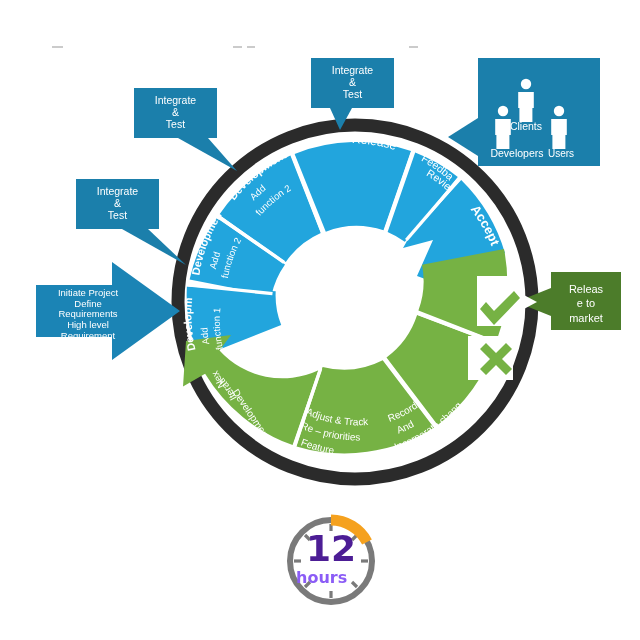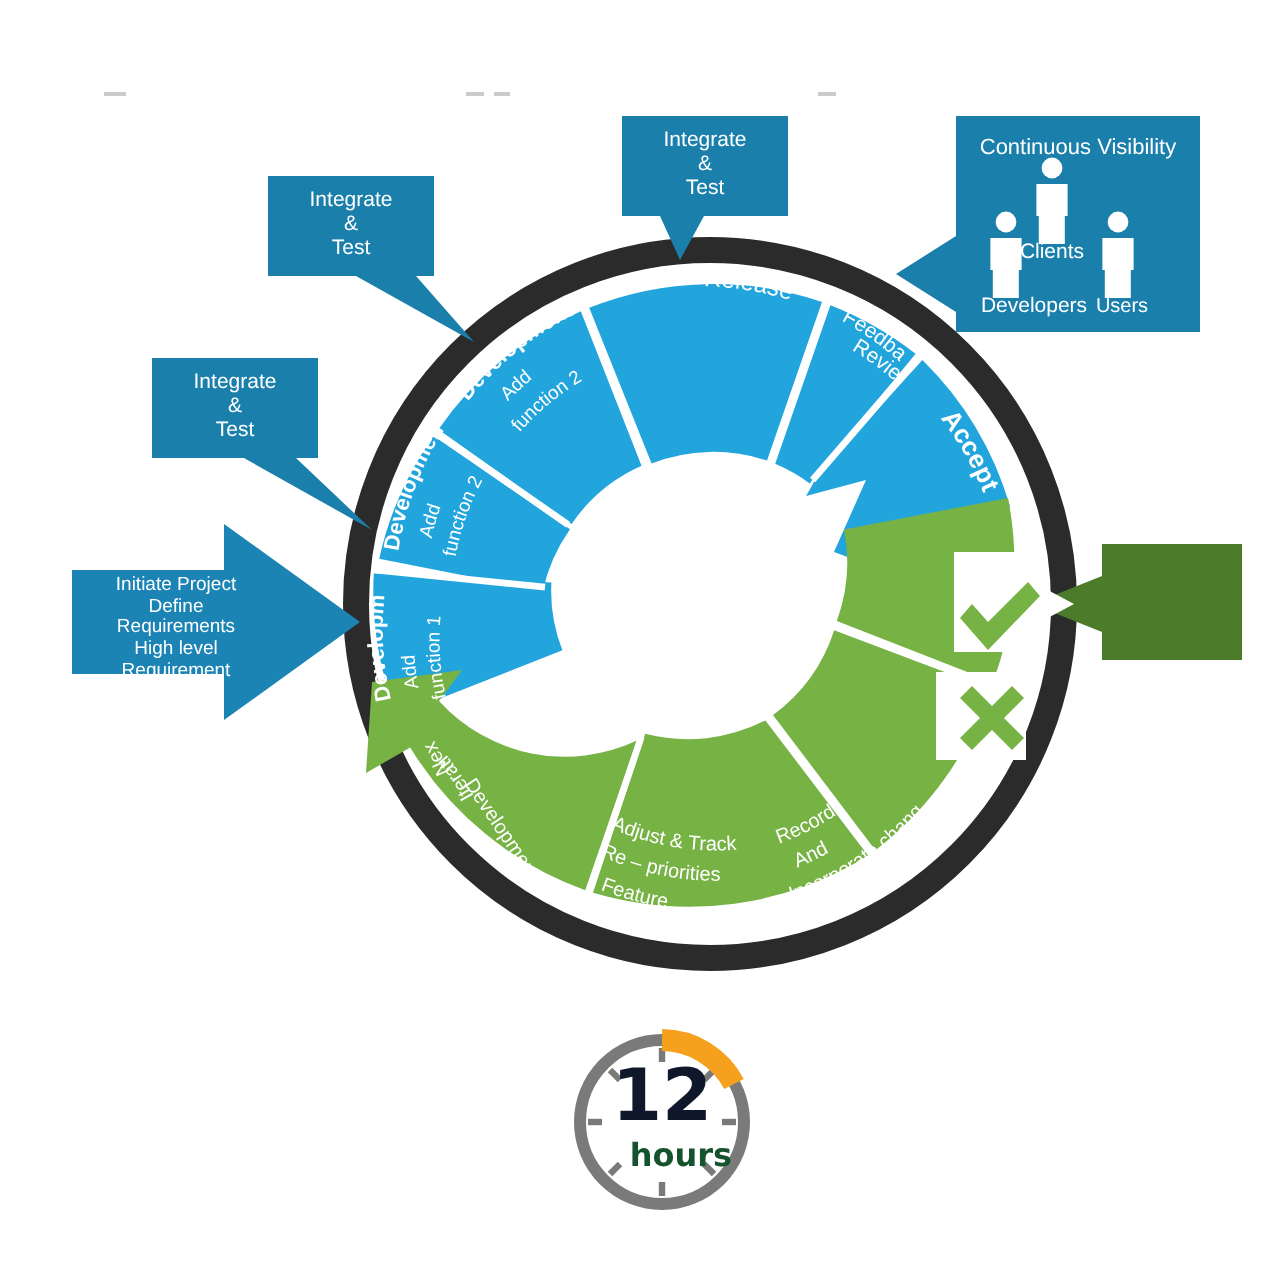--- a/index.html
+++ b/index.html
@@ -261,22 +261,27 @@
   </div>
 
   <div class="lbl" style="left:36px;top:288px;width:104px;font-size:9.5px;">
     <div>Initiate Project</div>
     <div>Define</div>
     <div>Requirements</div>
     <div>High level</div>
     <div>Requirement</div>
   </div>
 
-  <div class="lbl" style="left:478px;top:68px;width:122px;font-size:11px;">Continuous  Visibility</div>
+  <div class="lbl" style="left:478px;top:46px;width:122px;font-size:11px;">Continuous  Visibility</div>
   <div class="lbl" style="left:496px;top:121px;width:60px;font-size:10.5px;">Clients</div>
   <div class="lbl" style="left:486px;top:148px;width:62px;font-size:10.5px;">Developers</div>
   <div class="lbl" style="left:536px;top:148px;width:50px;font-size:10px;">Users</div>
 
-
-  <div style="position:absolute;left:296px;top:531px;width:70px;text-align:center;font-family:'DejaVu Sans',sans-serif;font-weight:bold;font-size:36px;color:#0f172a;line-height:1;">12</div>
-  <div style="position:absolute;left:296px;top:568px;width:70px;text-align:right;font-family:'DejaVu Sans',sans-serif;font-weight:bold;font-size:16px;color:#14532d;">hours</div>
+  <div class="lbl" style="left:553px;top:282px;width:66px;font-size:11px;line-height:1.3;">
+    <div>Releas</div>
+    <div>e to</div>
+    <div>market</div>
+  </div>
+
+  <div style="position:absolute;left:296px;top:531px;width:70px;text-align:center;font-family:'DejaVu Sans',sans-serif;font-weight:bold;font-size:36px;color:#4c1d95;line-height:1;">12</div>
+  <div style="position:absolute;left:296px;top:568px;width:70px;text-align:left;font-family:'DejaVu Sans',sans-serif;font-weight:bold;font-size:16px;color:#8b5cf6;">hours</div>
 
 </div>
 
 </body></html>

